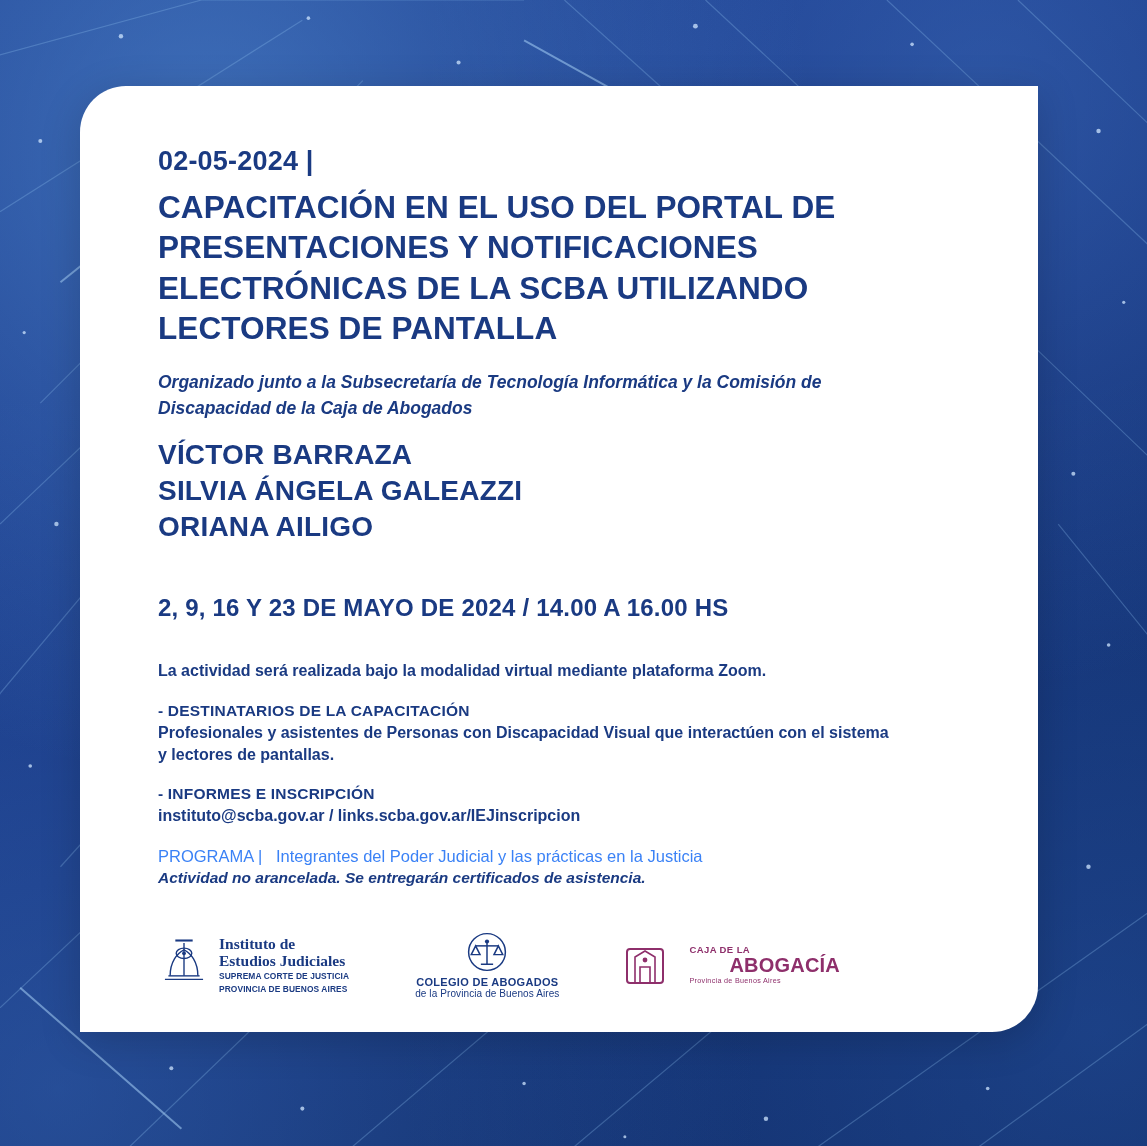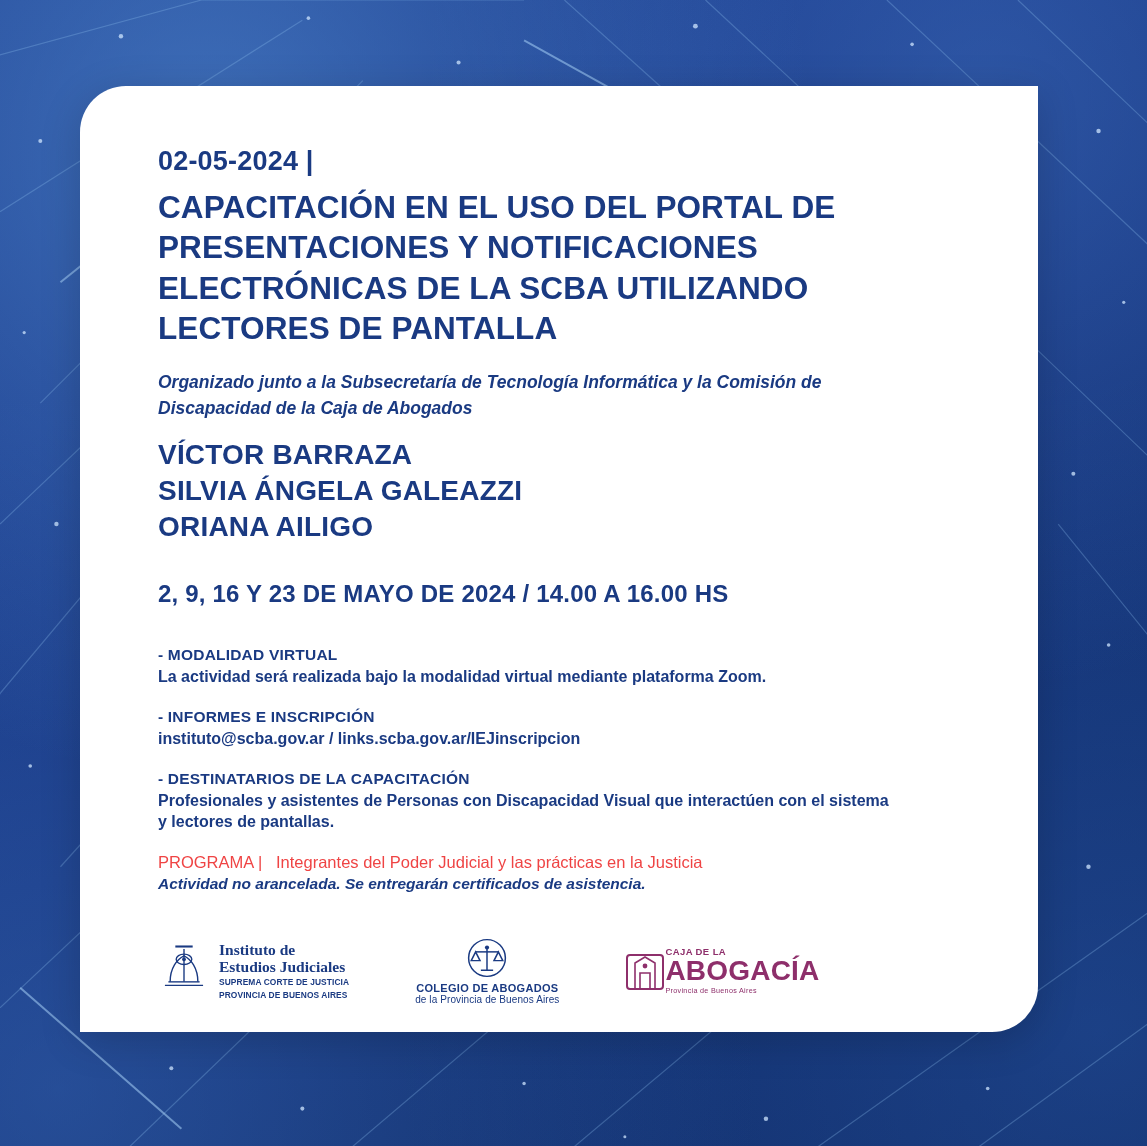--- a/index.html
+++ b/index.html
@@ -94,21 +94,21 @@
     font-weight: bold;
     line-height: 1.28;
     letter-spacing: 0.2px;
   }
 
   .when {
     color: #1a3a82;
     font-size: 24px;
     font-weight: bold;
     letter-spacing: 0.2px;
-    margin-top: 36px;
+    margin-top: 50px;
     margin-bottom: 38px;
   }
 
   .block {
     margin-bottom: 20px;
     max-width: 740px;
   }
   .block-head {
     color: #1a3a82;
     font-size: 15.5px;
@@ -117,21 +117,21 @@
     margin-bottom: 2px;
   }
   .block-body {
     color: #1a3a82;
     font-size: 16px;
     font-weight: bold;
     line-height: 1.35;
   }
 
   .program-line {
-    color: #ef4444;
+    color: #3b82f6;
     font-size: 16.5px;
     margin-bottom: 3px;
   }
   .program-line .label {
     font-weight: normal;
   }
   .program-note {
     color: #1a3a82;
     font-size: 15.5px;
     font-style: italic;
@@ -194,38 +194,39 @@
     color: #1a3a82;
     font-weight: normal;
     font-size: 10px;
     letter-spacing: 0.1px;
   }
 
   
   .caja {
     display: flex;
     align-items: center;
-    gap: 0;
+    gap: 24px;
   }
   .caja-mark {
     width: 40px;
     height: 44px;
   }
   .caja-t1 {
     color: #8e2f6b;
     font-size: 9.5px;
     font-weight: bold;
     letter-spacing: 0.4px;
   }
   .caja-t2 {
     color: #8e2f6b;
-    font-size: 28px;
+    font-size: 20px;
     font-weight: bold;
     letter-spacing: 0.2px;
     line-height: 1;
+    margin-left: 40px;
   }
   .caja-t3 {
     color: #8e2f6b;
     font-size: 7.2px;
     letter-spacing: 0.3px;
     margin-top: 1px;
   }
 </style>
 </head>
 <body>
@@ -292,32 +293,31 @@
 
       <div class="subtitle">Organizado junto a la Subsecretaría de Tecnología Informática y la Comisión de Discapacidad de la Caja de Abogados</div>
 
       <div class="speaker">VÍCTOR BARRAZA</div>
       <div class="speaker">SILVIA ÁNGELA GALEAZZI</div>
       <div class="speaker">ORIANA AILIGO</div>
 
       <div class="when">2, 9, 16 Y 23 DE MAYO DE 2024 / 14.00 A 16.00 HS</div>
 
       <div class="block">
-        <div class="block-head">- MODALIDAD VIRTUAL</div>
         <div class="block-body">La actividad será realizada bajo la modalidad virtual mediante plataforma Zoom.</div>
+      </div>
+
+      <div class="block">
+        <div class="block-head">- DESTINATARIOS DE LA CAPACITACIÓN</div>
+        <div class="block-body">Profesionales y asistentes de Personas con Discapacidad Visual que interactúen con el sistema y lectores de pantallas.</div>
       </div>
 
       <div class="block">
         <div class="block-head">- INFORMES E INSCRIPCIÓN</div>
         <div class="block-body">instituto@scba.gov.ar / links.scba.gov.ar/IEJinscripcion</div>
-      </div>
-
-      <div class="block">
-        <div class="block-head">- DESTINATARIOS DE LA CAPACITACIÓN</div>
-        <div class="block-body">Profesionales y asistentes de Personas con Discapacidad Visual que interactúen con el sistema y lectores de pantallas.</div>
       </div>
 
       <div class="program-line">
         <span class="label">PROGRAMA |</span>
         &nbsp;&nbsp;<span>Integrantes del Poder Judicial y las prácticas en la Justicia</span>
       </div>
       <div class="program-note">Actividad no arancelada. Se entregarán certificados de asistencia.</div>
 
       <div class="logos">
 

